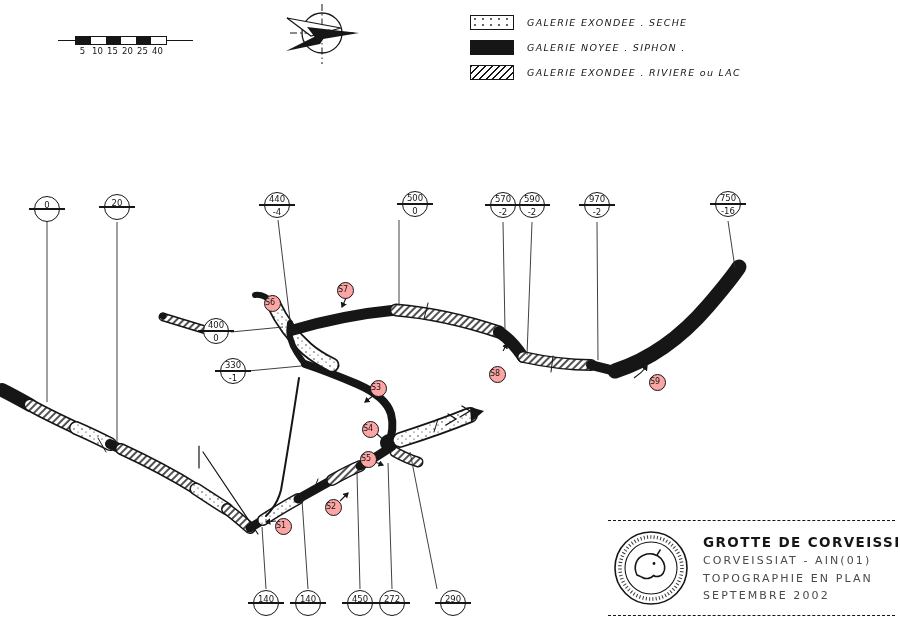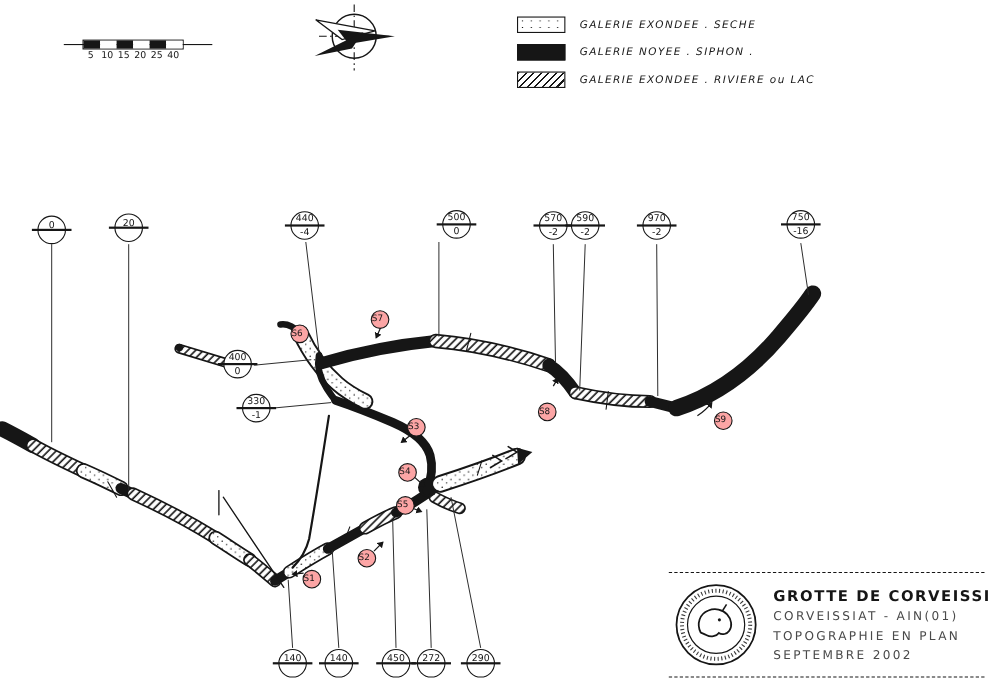--- a/index.html
+++ b/index.html
@@ -279,21 +279,21 @@
   <div class="stn single" style="left:347px;top:590px">
     <span class="circ"></span>
       <span class="bar"></span>
     <span class="tv">450</span>
   </div>
   <div class="stn single" style="left:379px;top:590px">
     <span class="circ"></span>
       <span class="bar"></span>
     <span class="tv">272</span>
   </div>
-  <div class="stn single" style="left:424px;top:590px">
+  <div class="stn single" style="left:440px;top:590px">
     <span class="circ"></span>
       <span class="bar"></span>
     <span class="tv">290</span>
   </div>
 
   <div class="sip" style="left:275px;top:518px">S1</div>
   <div class="sip" style="left:325px;top:499px">S2</div>
   <div class="sip" style="left:370px;top:380px">S3</div>
   <div class="sip" style="left:362px;top:421px">S4</div>
   <div class="sip" style="left:360px;top:451px">S5</div>

